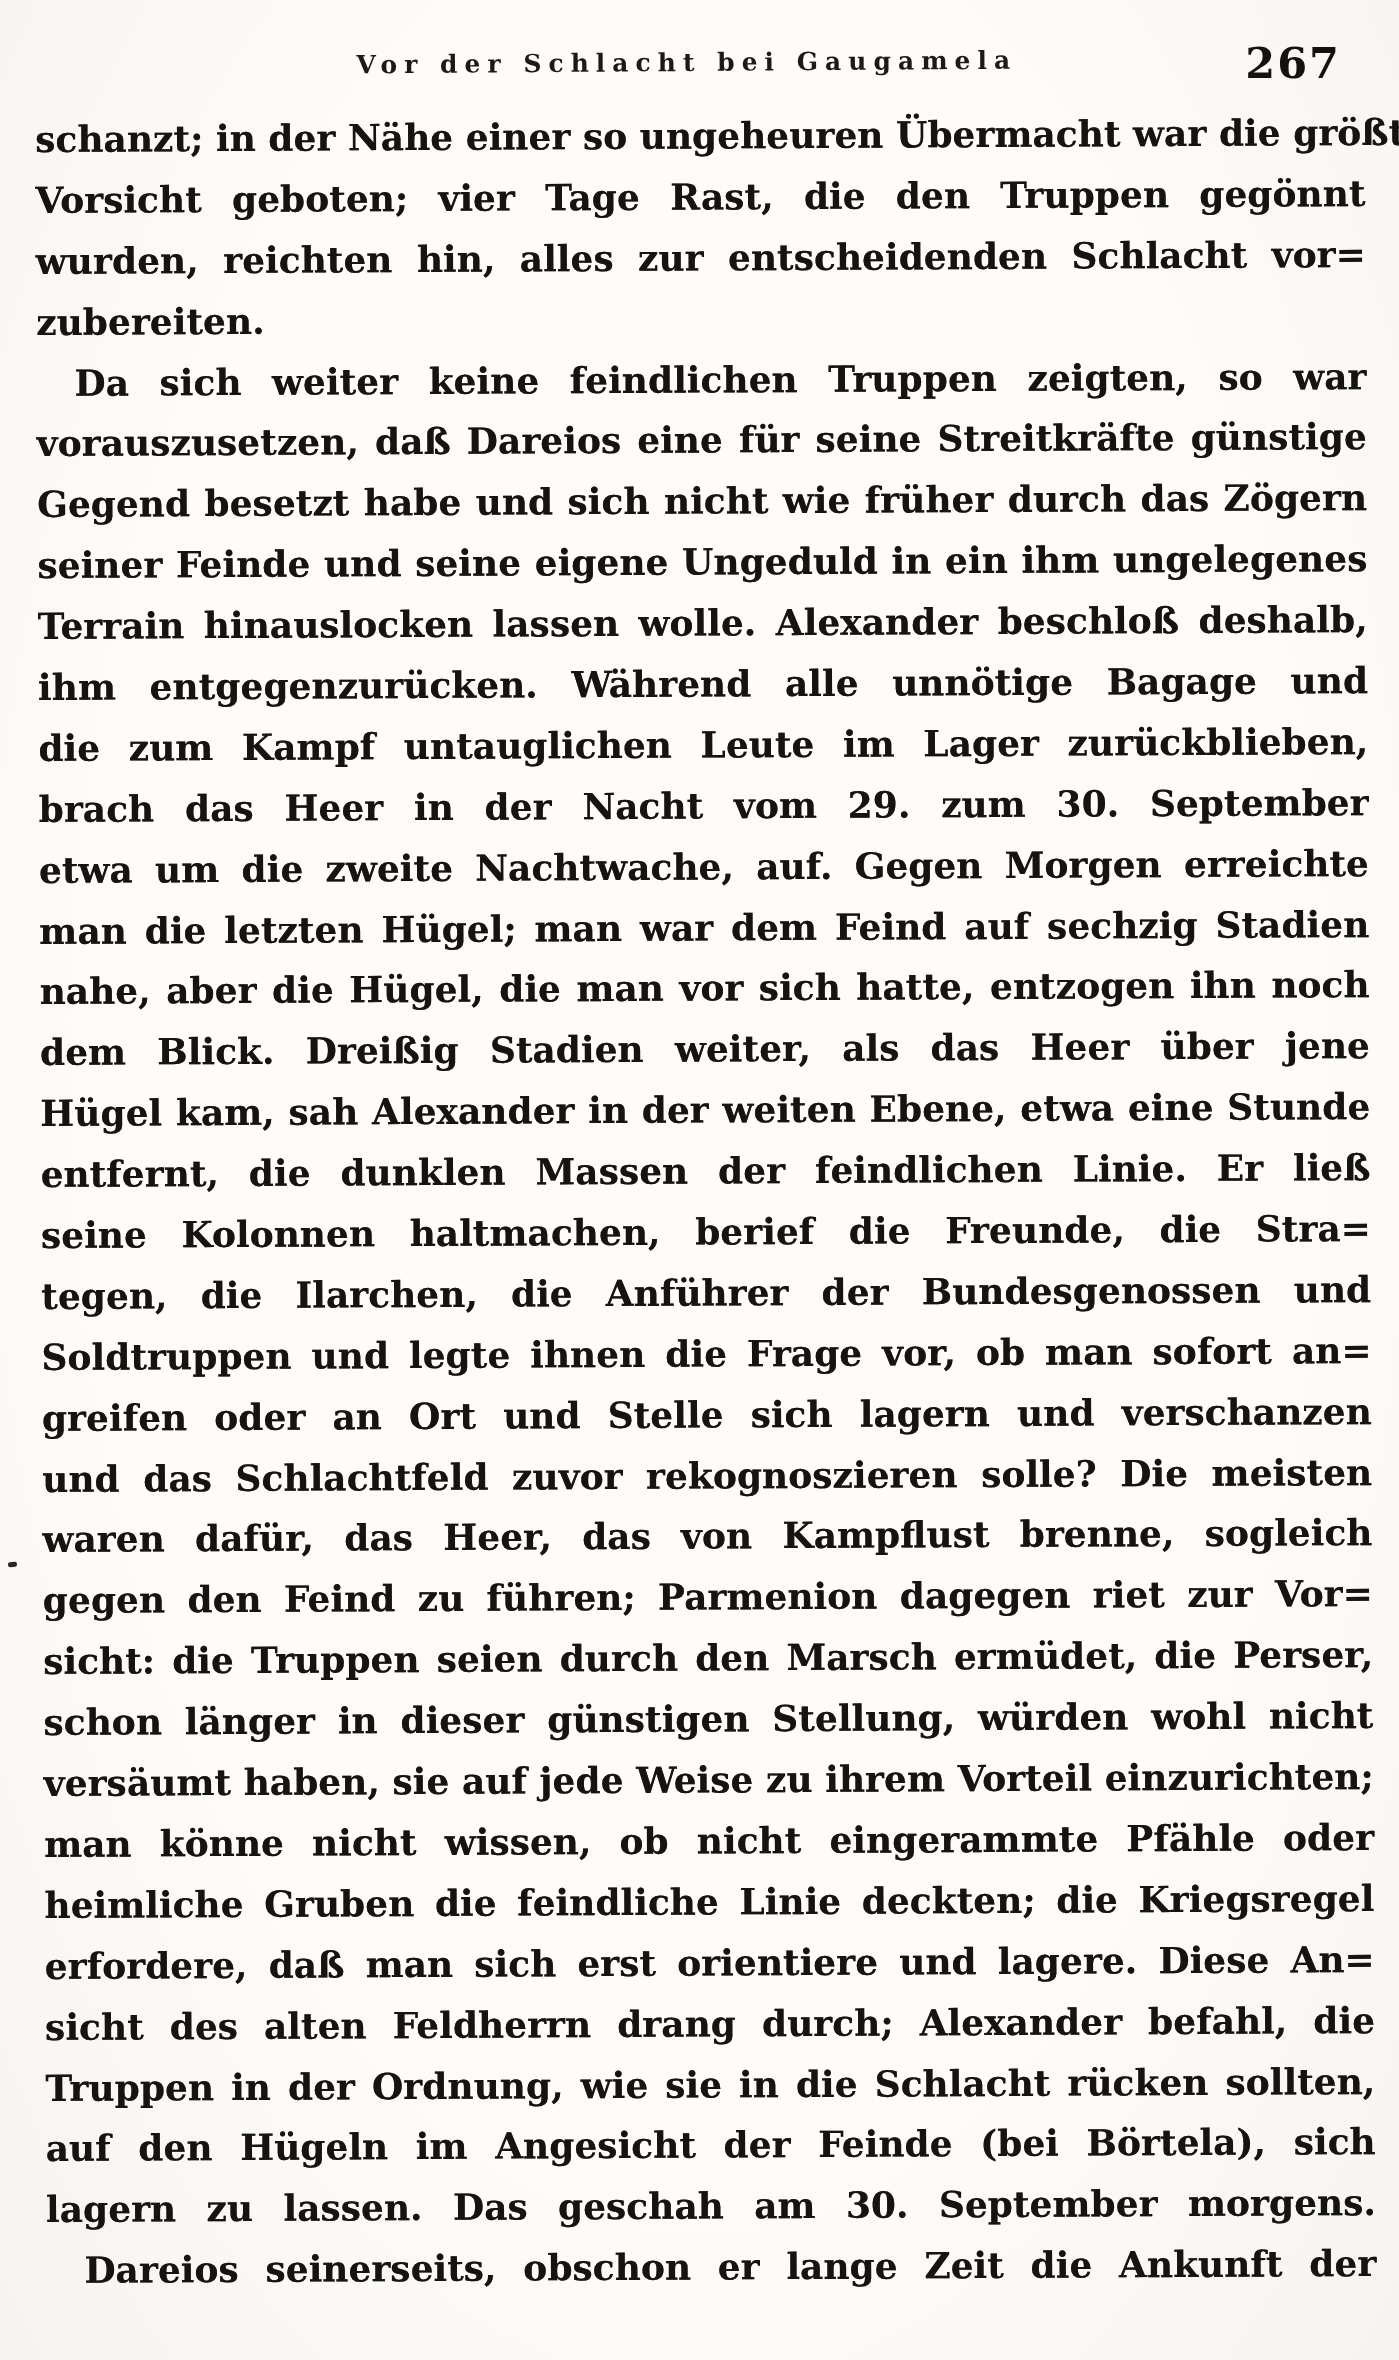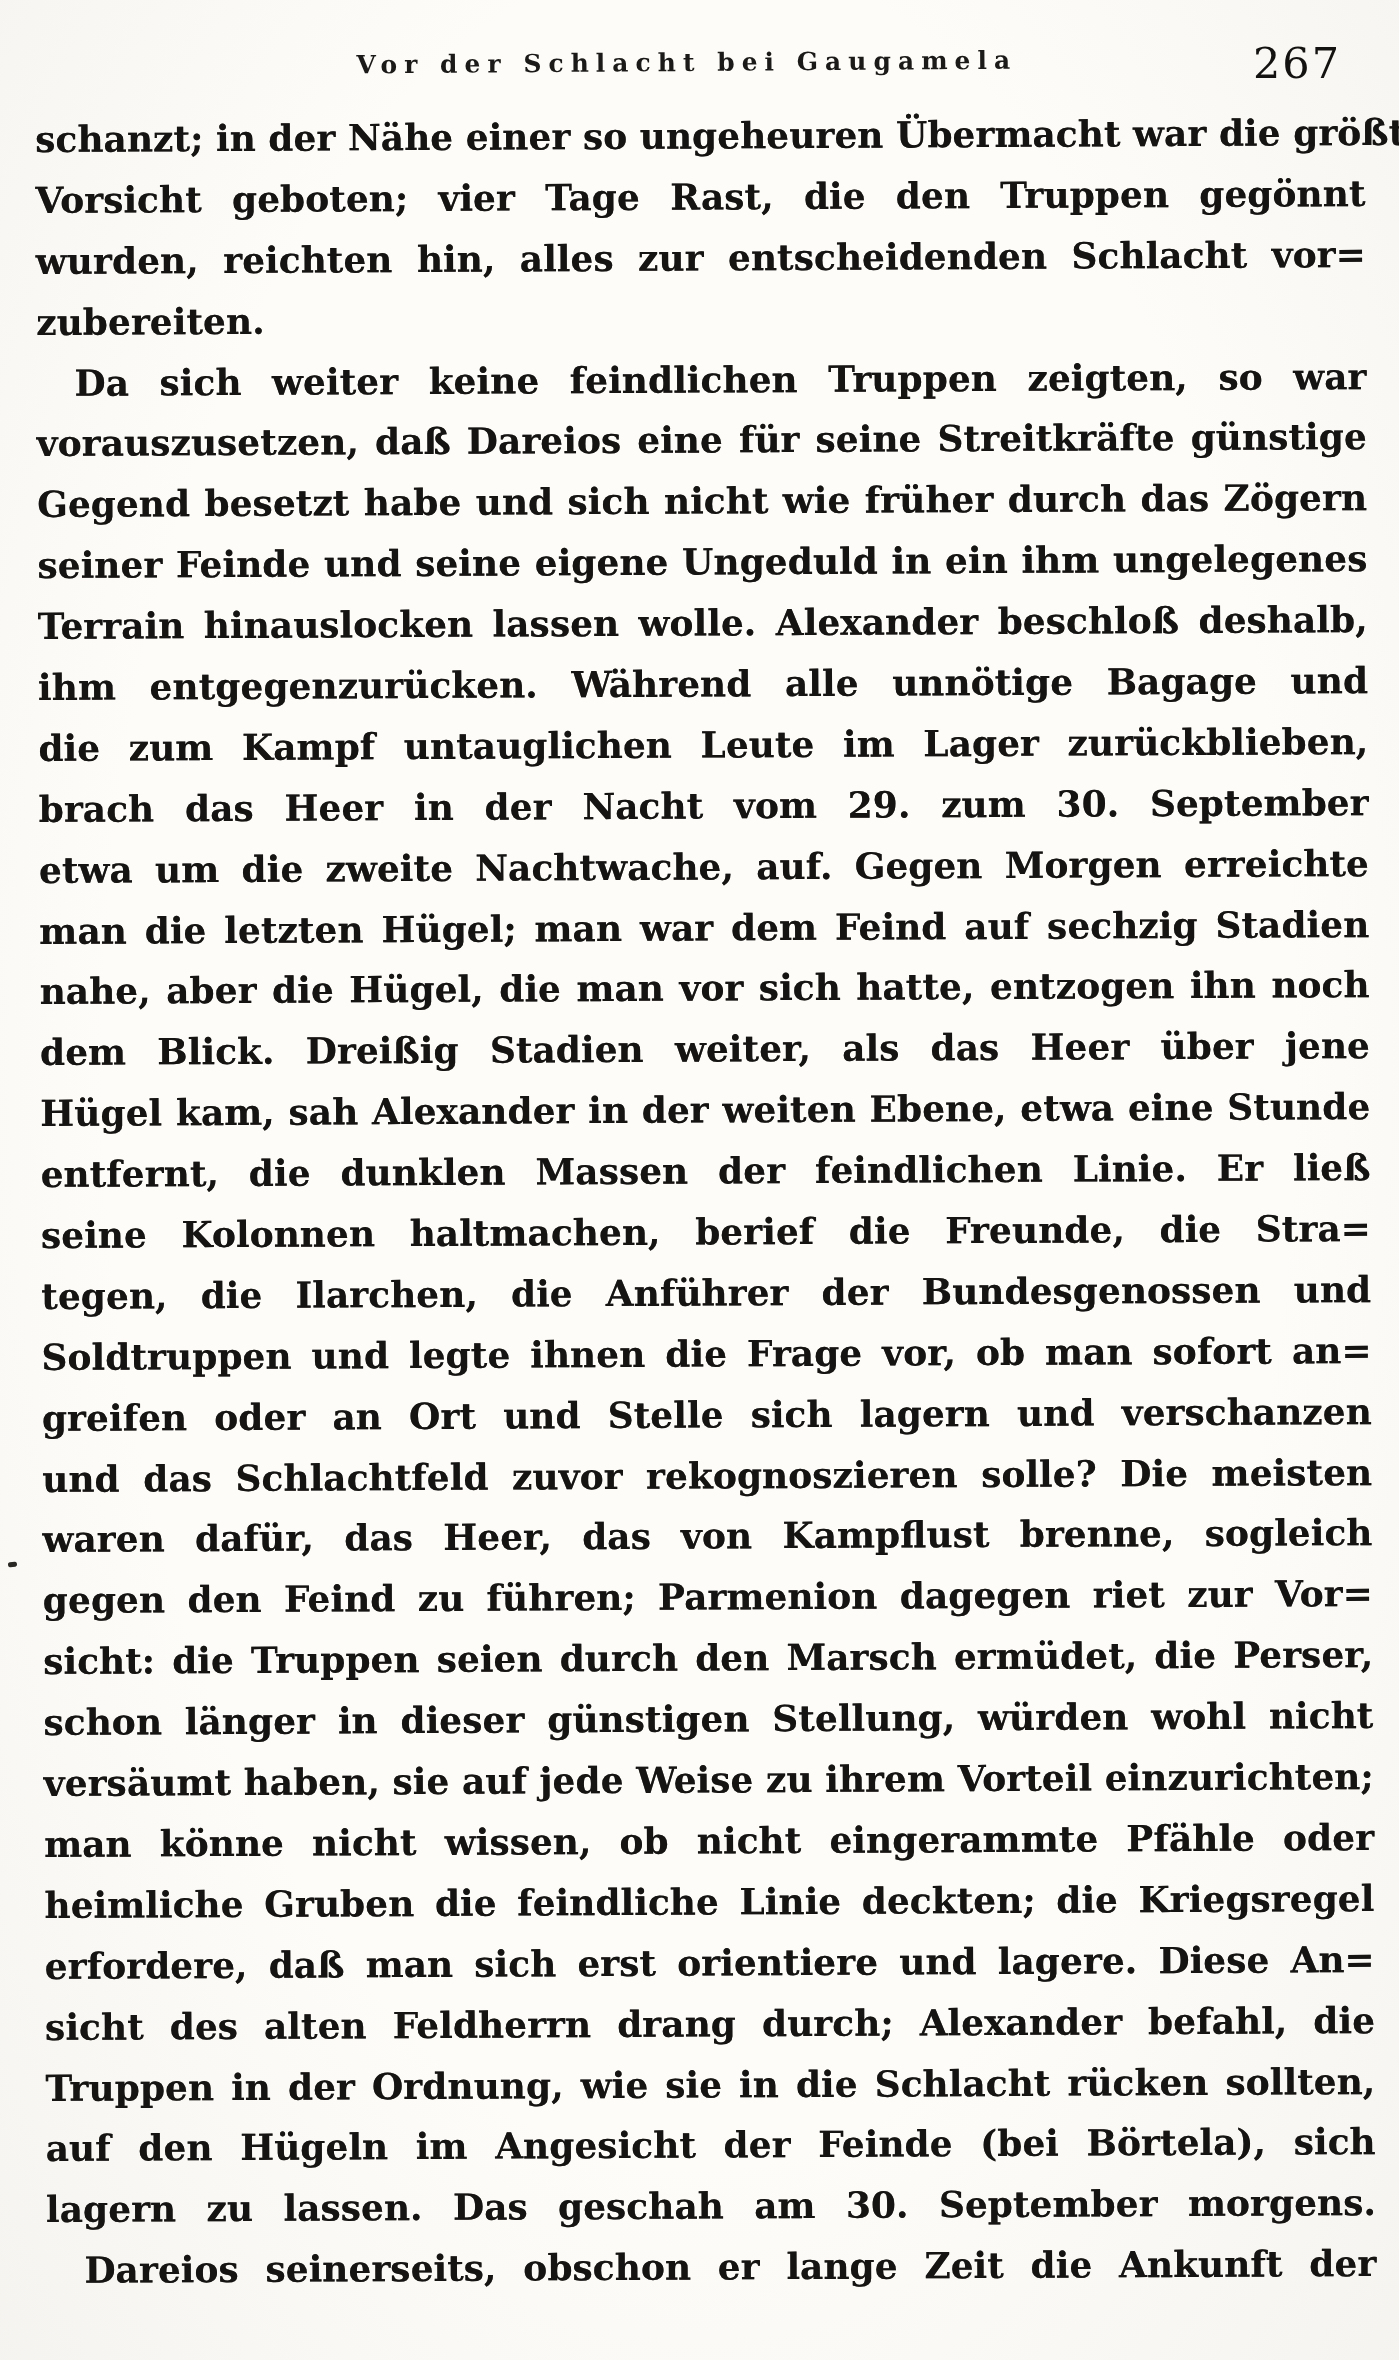--- a/index.html
+++ b/index.html
@@ -30,21 +30,21 @@
     font-weight:600;
     letter-spacing:7px;
     white-space:nowrap;
     color:#1c1a18;
   }
   .page-number{
     position:absolute;
     top:38px;
     right:58px;
     font-size:43px;
-    font-weight:400;
+    font-weight:700;
     letter-spacing:2px;
     color:#141210;
   }
   .text-block{
     position:absolute;
     top:109px;
     left:35px;
     width:1330px;
     transform:rotate(-0.3deg);
     transform-origin:0 0;

